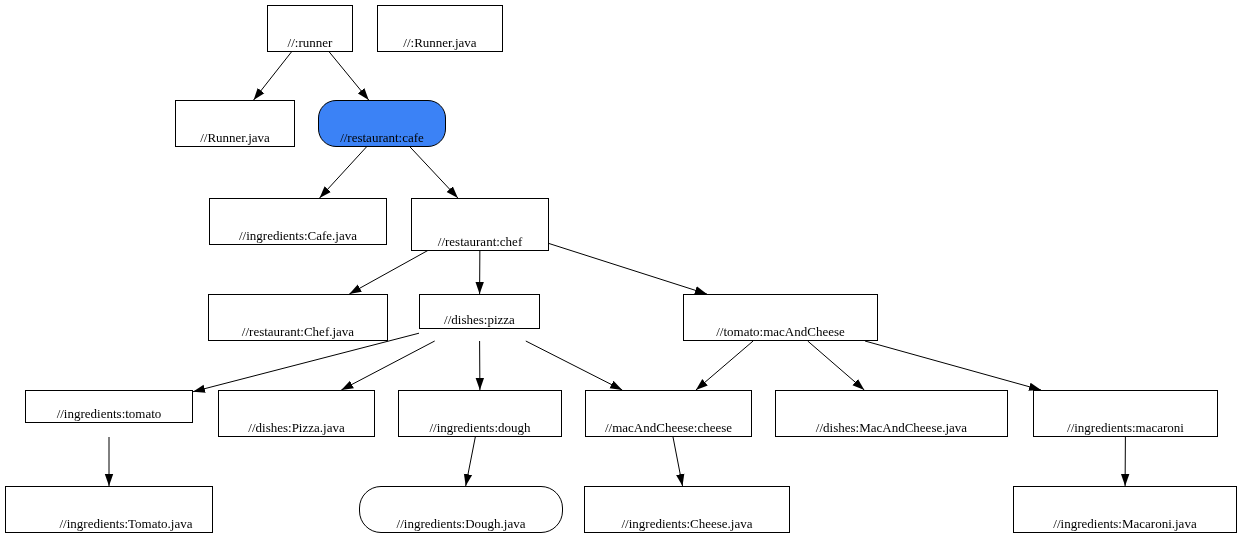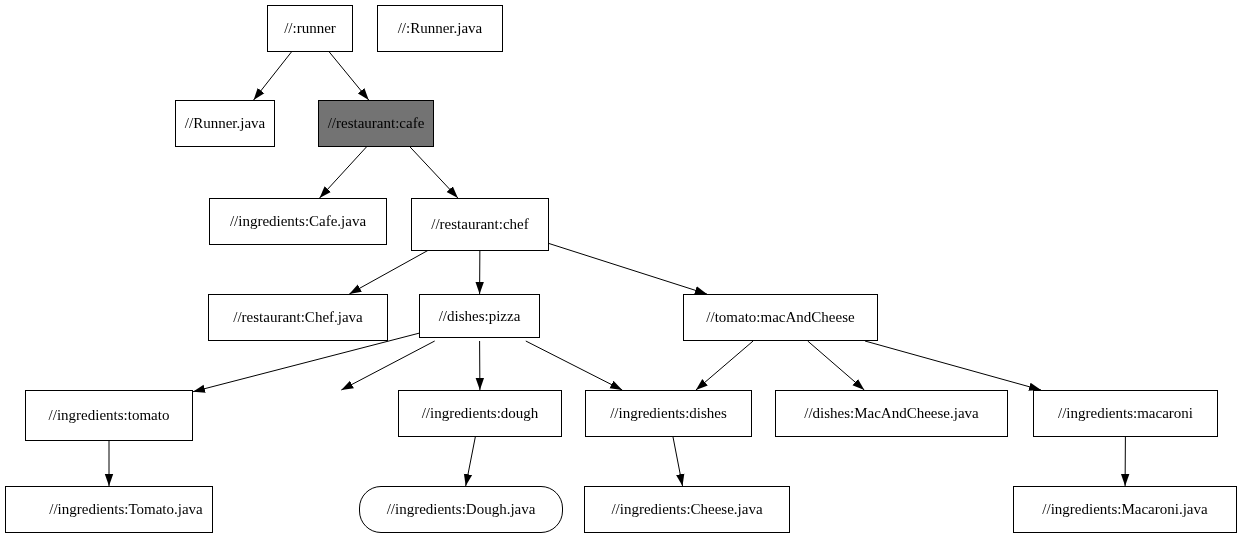--- a/index.html
+++ b/index.html
@@ -26,23 +26,23 @@
     left: 0; top: 0;
     width: 1242px;
     height: 539px;
   }
   .node {
     position: absolute;
     box-sizing: border-box;
     background: #ffffff;
     border: 1px solid #000000;
     display: flex;
-    align-items: center;
+    align-items: flex-end;
     justify-content: center;
-    font-size: 15px;
+    font-size: 13px;
     color: #000000;
     white-space: nowrap;
   }
 </style>
 </head>
 <body>
 
 <div class="canvas">
   <svg class="edges-layer" width="1242" height="539" viewBox="0 0 1242 539" xmlns="http://www.w3.org/2000/svg">
       <defs>
@@ -69,49 +69,52 @@
       <line x1="673.0" y1="437.0" x2="682.5" y2="486.0" stroke="#000000" stroke-width="1" marker-end="url(#arrowhead)"></line>
       <line x1="1125.4" y1="437.0" x2="1125.1" y2="486.0" stroke="#000000" stroke-width="1" marker-end="url(#arrowhead)"></line>
     </svg>
   <div class="nodes-layer">
       <div class="node" style="left: 267px; top: 5px; width: 86px; height: 47px; background: rgb(255, 255, 255); border-color: rgb(0, 0, 0);">
         <span>//:runner</span>
       </div>
       <div class="node" style="left: 377px; top: 5px; width: 126px; height: 47px; background: rgb(255, 255, 255); border-color: rgb(0, 0, 0);">
         <span>//:Runner.java</span>
       </div>
-      <div class="node" style="left: 175px; top: 100px; width: 100px; height: 47px; background: rgb(255, 255, 255); border-color: rgb(0, 0, 0);">
+      <div class="node" style="left: 175px; top: 100px; width: 120px; height: 47px; background: rgb(255, 255, 255); border-color: rgb(0, 0, 0);">
         <span>//Runner.java</span>
       </div>
-      <div class="node" style="left: 318px; top: 100px; width: 116px; height: 47px; background: #737373; border-color: rgb(0, 0, 0);">
+      <div class="node" style="left: 318px; top: 100px; width: 128px; height: 47px; background: #3b82f6; border-color: rgb(0, 0, 0); border-radius: 18px;">
         <span>//restaurant:cafe</span>
       </div>
       <div class="node" style="left: 209px; top: 198px; width: 178px; height: 47px; background: rgb(255, 255, 255); border-color: rgb(0, 0, 0);">
         <span>//ingredients:Cafe.java</span>
       </div>
       <div class="node" style="left: 411px; top: 198px; width: 138px; height: 53px; background: rgb(255, 255, 255); border-color: rgb(0, 0, 0);">
         <span>//restaurant:chef</span>
       </div>
       <div class="node" style="left: 208px; top: 294px; width: 180px; height: 47px; background: rgb(255, 255, 255); border-color: rgb(0, 0, 0); font-family: Liberation Serif, serif;">
         <span>//restaurant:Chef.java</span>
       </div>
-      <div class="node" style="left: 419px; top: 294px; width: 121px; height: 44px; background: rgb(255, 255, 255); border-color: rgb(0, 0, 0);">
+      <div class="node" style="left: 419px; top: 294px; width: 121px; height: 35px; background: rgb(255, 255, 255); border-color: rgb(0, 0, 0);">
         <span>//dishes:pizza</span>
       </div>
       <div class="node" style="left: 683px; top: 294px; width: 195px; height: 47px; background: rgb(255, 255, 255); border-color: rgb(0, 0, 0);">
         <span>//tomato:macAndCheese</span>
       </div>
-      <div class="node" style="left: 25px; top: 390px; width: 168px; height: 51px; background: rgb(255, 255, 255); border-color: rgb(0, 0, 0);">
+      <div class="node" style="left: 25px; top: 390px; width: 168px; height: 33px; background: rgb(255, 255, 255); border-color: rgb(0, 0, 0);">
         <span>//ingredients:tomato</span>
+      </div>
+      <div class="node" style="left: 218px; top: 390px; width: 157px; height: 47px; background: rgb(255, 255, 255); border-color: rgb(0, 0, 0);">
+        <span>//dishes:Pizza.java</span>
       </div>
       <div class="node" style="left: 398px; top: 390px; width: 164px; height: 47px; background: rgb(255, 255, 255); border-color: rgb(0, 0, 0);">
         <span>//ingredients:dough</span>
       </div>
       <div class="node" style="left: 585px; top: 390px; width: 167px; height: 47px; background: rgb(255, 255, 255); border-color: rgb(0, 0, 0);">
-        <span>//ingredients:dishes</span>
+        <span>//macAndCheese:cheese</span>
       </div>
       <div class="node" style="left: 775px; top: 390px; width: 233px; height: 47px; background: rgb(255, 255, 255); border-color: rgb(0, 0, 0);">
         <span>//dishes:MacAndCheese.java</span>
       </div>
       <div class="node" style="left: 1033px; top: 390px; width: 185px; height: 47px; background: rgb(255, 255, 255); border-color: rgb(0, 0, 0);">
         <span>//ingredients:macaroni</span>
       </div>
       <div class="node" style="left: 5px; top: 486px; width: 208px; height: 47px; background: rgb(255, 255, 255); border-color: rgb(0, 0, 0); padding-left: 34px;">
         <span>//ingredients:Tomato.java</span>
       </div>

